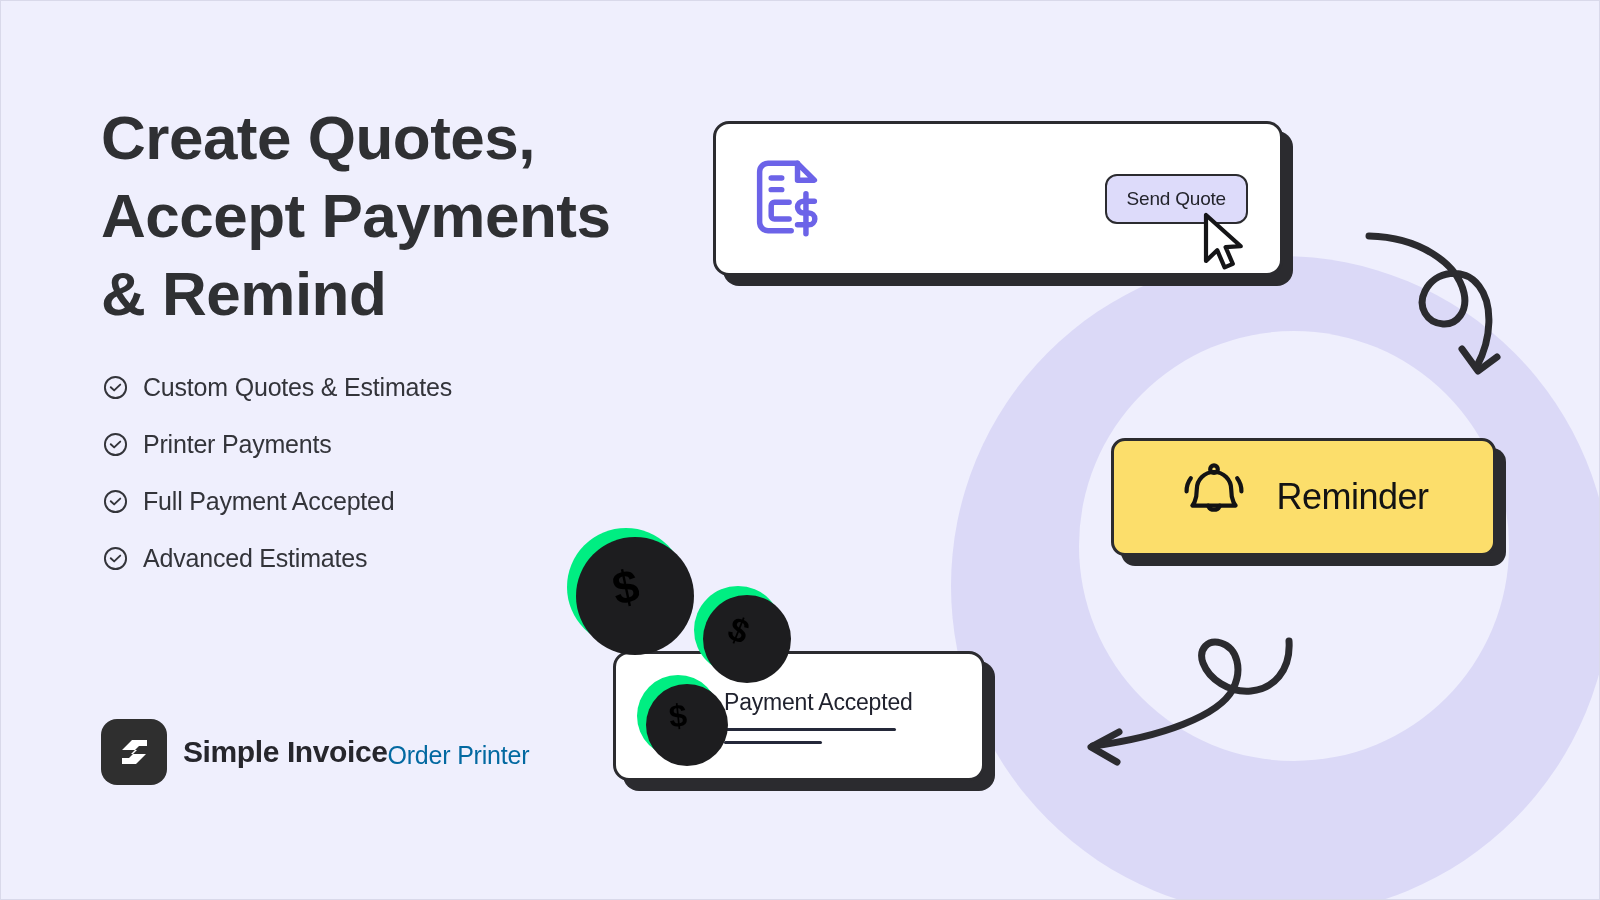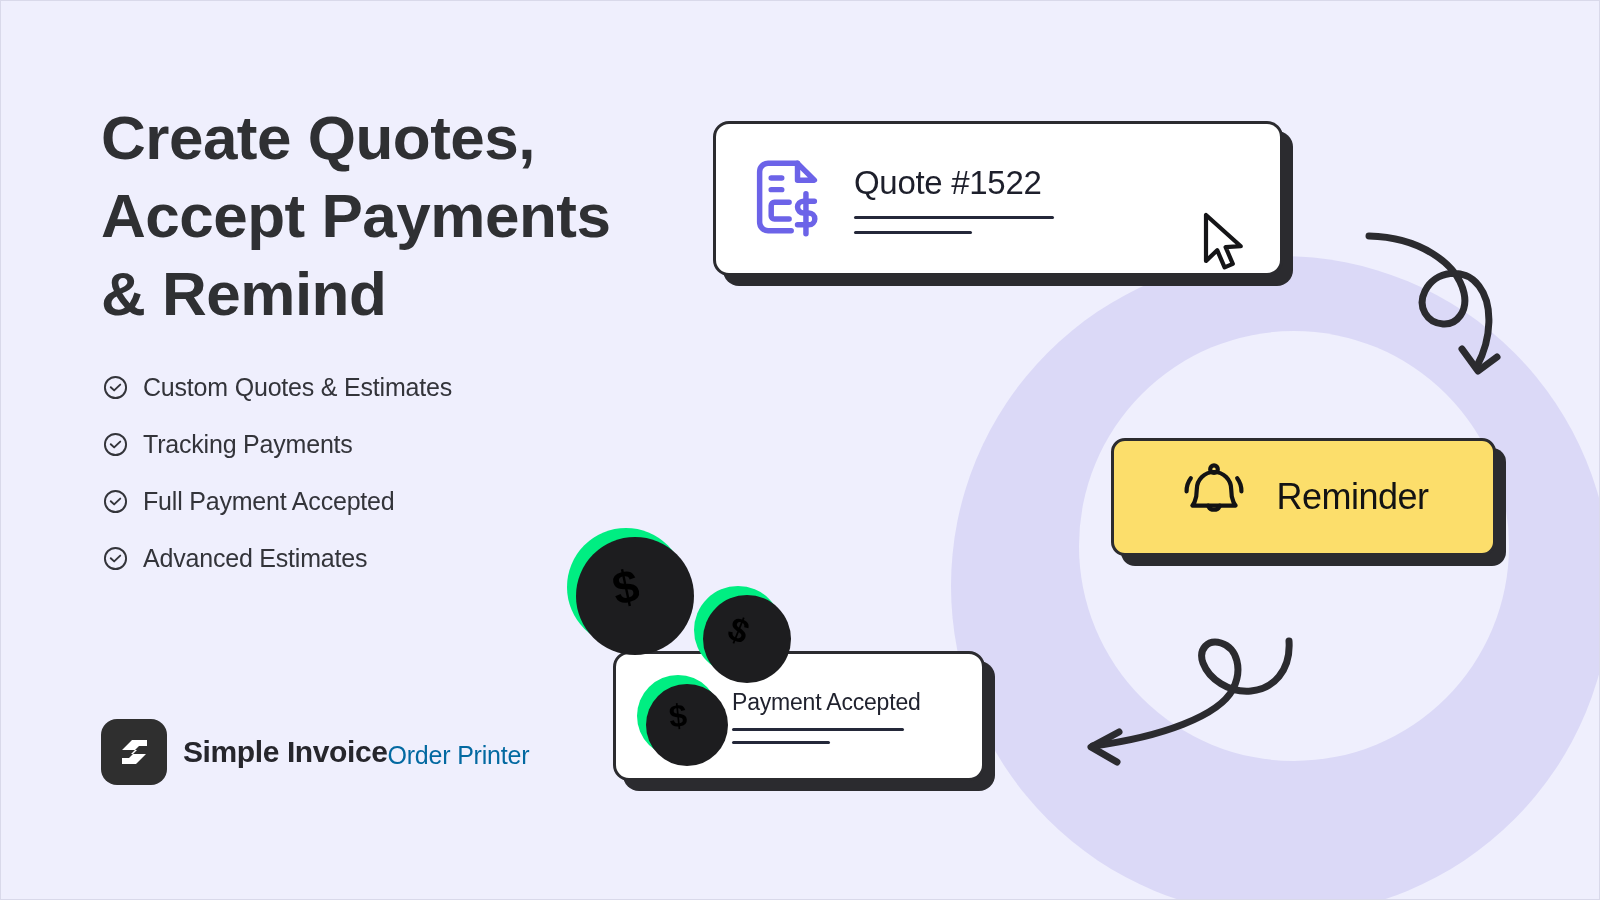--- a/index.html
+++ b/index.html
@@ -195,21 +195,20 @@
     top: 650px;
     width: 372px;
     height: 130px;
   }
   .payment-inner {
     height: 100%;
     display: flex;
     align-items: center;
     padding-left: 108px;
     box-sizing: border-box;
-    margin-left: 8px;
   }
   .payment-title {
     font-size: 23px;
     color: #20222e;
     letter-spacing: -0.2px;
     white-space: nowrap;
   }
   .payment-rule-long { width: 172px; height: 3px; margin-top: 12px; }
   .payment-rule-short { width: 98px; height: 3px; margin-top: 10px; }
 
@@ -273,21 +272,21 @@
       </span>
       <span class="feature-label">Custom Quotes &amp; Estimates</span>
     </li>
     <li class="feature-item">
       <span>
         <svg class="check-icon" width="27" height="27" viewBox="0 0 24 24" fill="none" stroke="#33343a" stroke-width="1.7" stroke-linecap="round" stroke-linejoin="round">
           <circle cx="12" cy="12" r="9.4"></circle>
           <path d="M7.8 11.8 L10.8 14.6 L16.2 9.4"></path>
         </svg>
       </span>
-      <span class="feature-label">Tracking Payments</span>
+      <span class="feature-label">Printer Payments</span>
     </li>
     <li class="feature-item">
       <span>
         <svg class="check-icon" width="27" height="27" viewBox="0 0 24 24" fill="none" stroke="#33343a" stroke-width="1.7" stroke-linecap="round" stroke-linejoin="round">
           <circle cx="12" cy="12" r="9.4"></circle>
           <path d="M7.8 11.8 L10.8 14.6 L16.2 9.4"></path>
         </svg>
       </span>
       <span class="feature-label">Full Payment Accepted</span>
     </li>
@@ -319,25 +318,21 @@
       <span class="quote-doc-icon">
         <svg width="74" height="80" viewBox="0 0 34 38" fill="none" stroke="#6C63E8" stroke-width="2.6" stroke-linecap="round" stroke-linejoin="round">
           <path d="M22 3 H8 a4 4 0 0 0 -4 4 v24 a4 4 0 0 0 4 4 h11"></path>
           <path d="M22 3 l8 8 h-8 z"></path>
           <path d="M9.5 10 h5 M9.5 15.5 h5"></path>
           <path d="M18 21.5 h-7 a1.5 1.5 0 0 0 -1.5 1.5 v5 a1.5 1.5 0 0 0 1.5 1.5 h7"></path>
           <path d="M26 17.5 v19"></path>
           <path d="M30 21 h-5.2 a2.8 2.8 0 0 0 0 5.6 h2.6 a2.8 2.8 0 0 1 0 5.6 H22"></path>
         </svg>
       </span>
-      <div class="quote-texts">
-        <div class="quote-title">Quote #1522</div>
-        <div class="rule rule-long"></div>
-        <div class="rule rule-short"></div>
-      </div>
+      <div class="send-btn">Send Quote</div>
     </div>
   </div>
 
   <span class="cursor-arrow">
     <svg width="52" height="62" viewBox="0 0 26 31">
       <path d="M3 2 L3 25 L8.6 19.6 L12.3 28.2 L16.4 26.4 L12.8 18.1 L20.4 17.6 Z" fill="#ffffff" stroke="#151517" stroke-width="2.1" stroke-linejoin="round"></path>
     </svg>
   </span>
 
   <div class="card" id="reminder-button">

